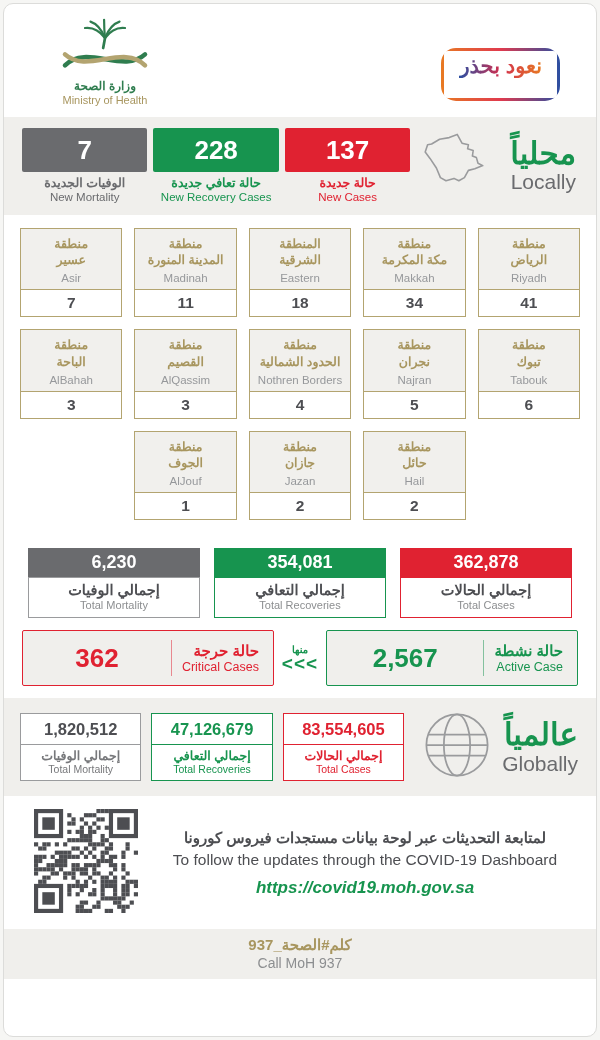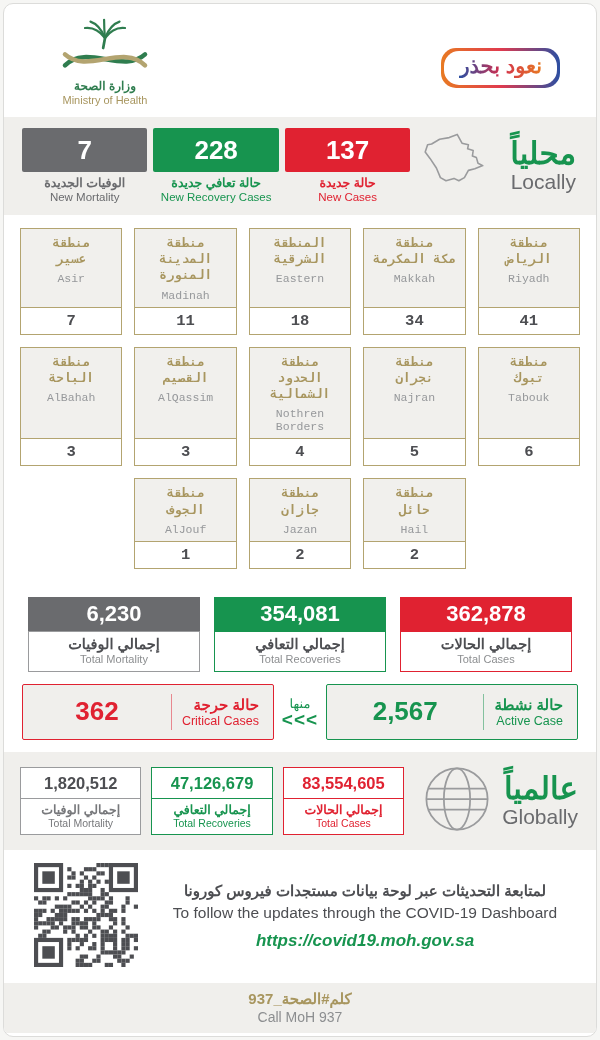--- a/index.html
+++ b/index.html
@@ -6,21 +6,21 @@
   body { margin:0; background:#f6f6f4; font-family:"Liberation Sans", sans-serif; color:#55565a; }
   .page { width:594px; min-height:1034px; margin:3px auto; background:#fff;
           border:1px solid #dcdcda; border-radius:10px; overflow:hidden; }
 
   
   .header { display:flex; justify-content:space-between; align-items:flex-start; padding:14px 36px 0 26px; }
   .logo { width:150px; text-align:center; }
   .logo-ar { color:#2f7d4f; font-weight:bold; font-size:12px; direction:rtl; line-height:1; margin-top:-2px; }
   .logo-en { color:#a8965f; font-size:11px; margin-top:2px; }
   .badge { margin-top:30px; background:linear-gradient(90deg,#e87a22,#e03a4e,#2b4fa2); padding:3px; border-radius:15px; }
-  .badge-inner { background:#fff; border-radius:15px; padding:3px 15px 7px; }
+  .badge-inner { background:#fff; border-radius:4px; padding:3px 15px 20px; }
   .badge-text { font-weight:bold; font-size:21px; direction:rtl;
                 background:linear-gradient(90deg,#2b4fa2,#d12e4e,#e87a22);
                 -webkit-background-clip:text; background-clip:text; color:transparent; }
 
   
   .title-block { text-align:center; margin-top:2px; }
   .report-line { font-size:12.5px; direction:rtl; }
   .report-line span { display:inline-block; margin:0 2px; }
   .rl-dark { color:#4d4e52; font-weight:bold; }
   .rl-tan { color:#a8965f; background:#f7f5ef; padding:1px 3px; }
@@ -37,54 +37,54 @@
   .stat-lab-en { font-size:11.5px; line-height:1.15; }
   .stat.gray .stat-lab-ar, .stat.gray .stat-lab-en { color:#6a6b6e; }
   .stat.green .stat-lab-ar, .stat.green .stat-lab-en { color:#17944f; }
   .stat.red .stat-lab-ar, .stat.red .stat-lab-en { color:#e02231; }
   .map-wrap { margin:0 2px 0 6px; }
   .sec-title { margin-left:auto; text-align:right; padding-right:2px; }
   .sec-title-ar { font-size:31px; font-weight:bold; color:#17944f; direction:rtl; line-height:1.05; }
   .sec-title-en { font-size:21px; color:#6a6b6e; }
 
   
-  .regions { padding:13px 16px 8px;font-family:Liberation Mono, monospace; }
+  .regions { padding:13px 16px 8px; }
   .r-row { display:flex; gap:12px; margin-bottom:12px; }
   .r-row.centered { justify-content:center; }
   .r-row.centered .rcard { flex:0 0 calc((100% - 48px)/5); }
   .rcard { flex:1; border:1px solid #b3a470; background:#fff; text-align:center; display:flex; flex-direction:column; }
   .rcard-head { background:#f1f0ed; padding:7px 3px 5px; flex:1; min-height:54px; }
   .rcard-ar { color:#a8965f; font-weight:bold; font-size:12.5px; line-height:1.3; direction:rtl; }
   .rcard-ar span { display:block; }
   .rcard-en { color:#96989b; font-size:11.5px; margin-top:4px; }
   .rcard-num { border-top:1px solid #b3a470; font-size:15.5px; font-weight:bold; color:#4d4e52; padding:4px 0; }
 
   
   .totals { display:flex; justify-content:space-between; padding:8px 24px 4px; }
   .tcard { width:172px; text-align:center; }
-  .tcard-head { color:#fff; font-size:22px; font-weight:bold; padding:4px 0; }
+  .tcard-head { color:#fff; font-size:18px; font-weight:bold; padding:4px 0; }
   .tcard-body { border:1px solid; padding:4px 0 6px; }
   .tcard-ar { font-size:14.5px; font-weight:bold; color:#4d4e52; direction:rtl; }
   .tcard-en { font-size:11px; color:#8c8e90; margin-top:1px; }
   .tcard.gray .tcard-head { background:#6a6b6e; } .tcard.gray .tcard-body { border-color:#9a9b9d; }
   .tcard.green .tcard-head { background:#17944f; } .tcard.green .tcard-body { border-color:#17944f; }
   .tcard.red .tcard-head { background:#e02231; } .tcard.red .tcard-body { border-color:#e02231; }
 
   
   .ac-row { display:flex; align-items:center; padding:8px 18px 12px; }
   .ac-box { width:252px; height:56px; background:#f0efec; display:flex; direction:rtl; align-items:center; border-radius:2px; }
   .ac-box.red { border:1px solid #e02231; color:#e02231; }
   .ac-box.green { border:1px solid #17944f; color:#17944f; }
   .ac-labels { padding:0 14px 0 10px; }
   .ac-ar { font-size:15px; font-weight:bold; }
   .ac-en { font-size:12.5px; }
   .ac-div { width:1px; align-self:stretch; margin:9px 0; background:currentColor; opacity:.5; }
   .ac-num { flex:1; text-align:center; font-size:26px; font-weight:bold; direction:ltr; }
   .ac-mid { flex:1; text-align:center; color:#17944f; }
-  .ac-mid-ar { font-size:13px; font-weight:normal; direction:rtl; }
+  .ac-mid-ar { font-size:10px; font-weight:bold; direction:rtl; }
   .ac-mid-arrows { font-size:19px; font-weight:bold; letter-spacing:1px; line-height:.9; }
 
   
   .globally { display:flex; align-items:center; gap:10px; padding:12px 16px; background:#f0efec; }
   .gcard { width:138px; background:#fff; text-align:center; border:1px solid; }
   .g-num { font-size:16.5px; font-weight:bold; padding:6px 0 5px; }
   .g-body { border-top:1px solid; padding:3px 0 5px; }
   .g-ar { font-size:12.5px; font-weight:bold; direction:rtl; }
   .g-en { font-size:10.5px; }
   .gcard.gray { border-color:#9a9b9d; } .gcard.gray .g-num { color:#4d4e52; }

